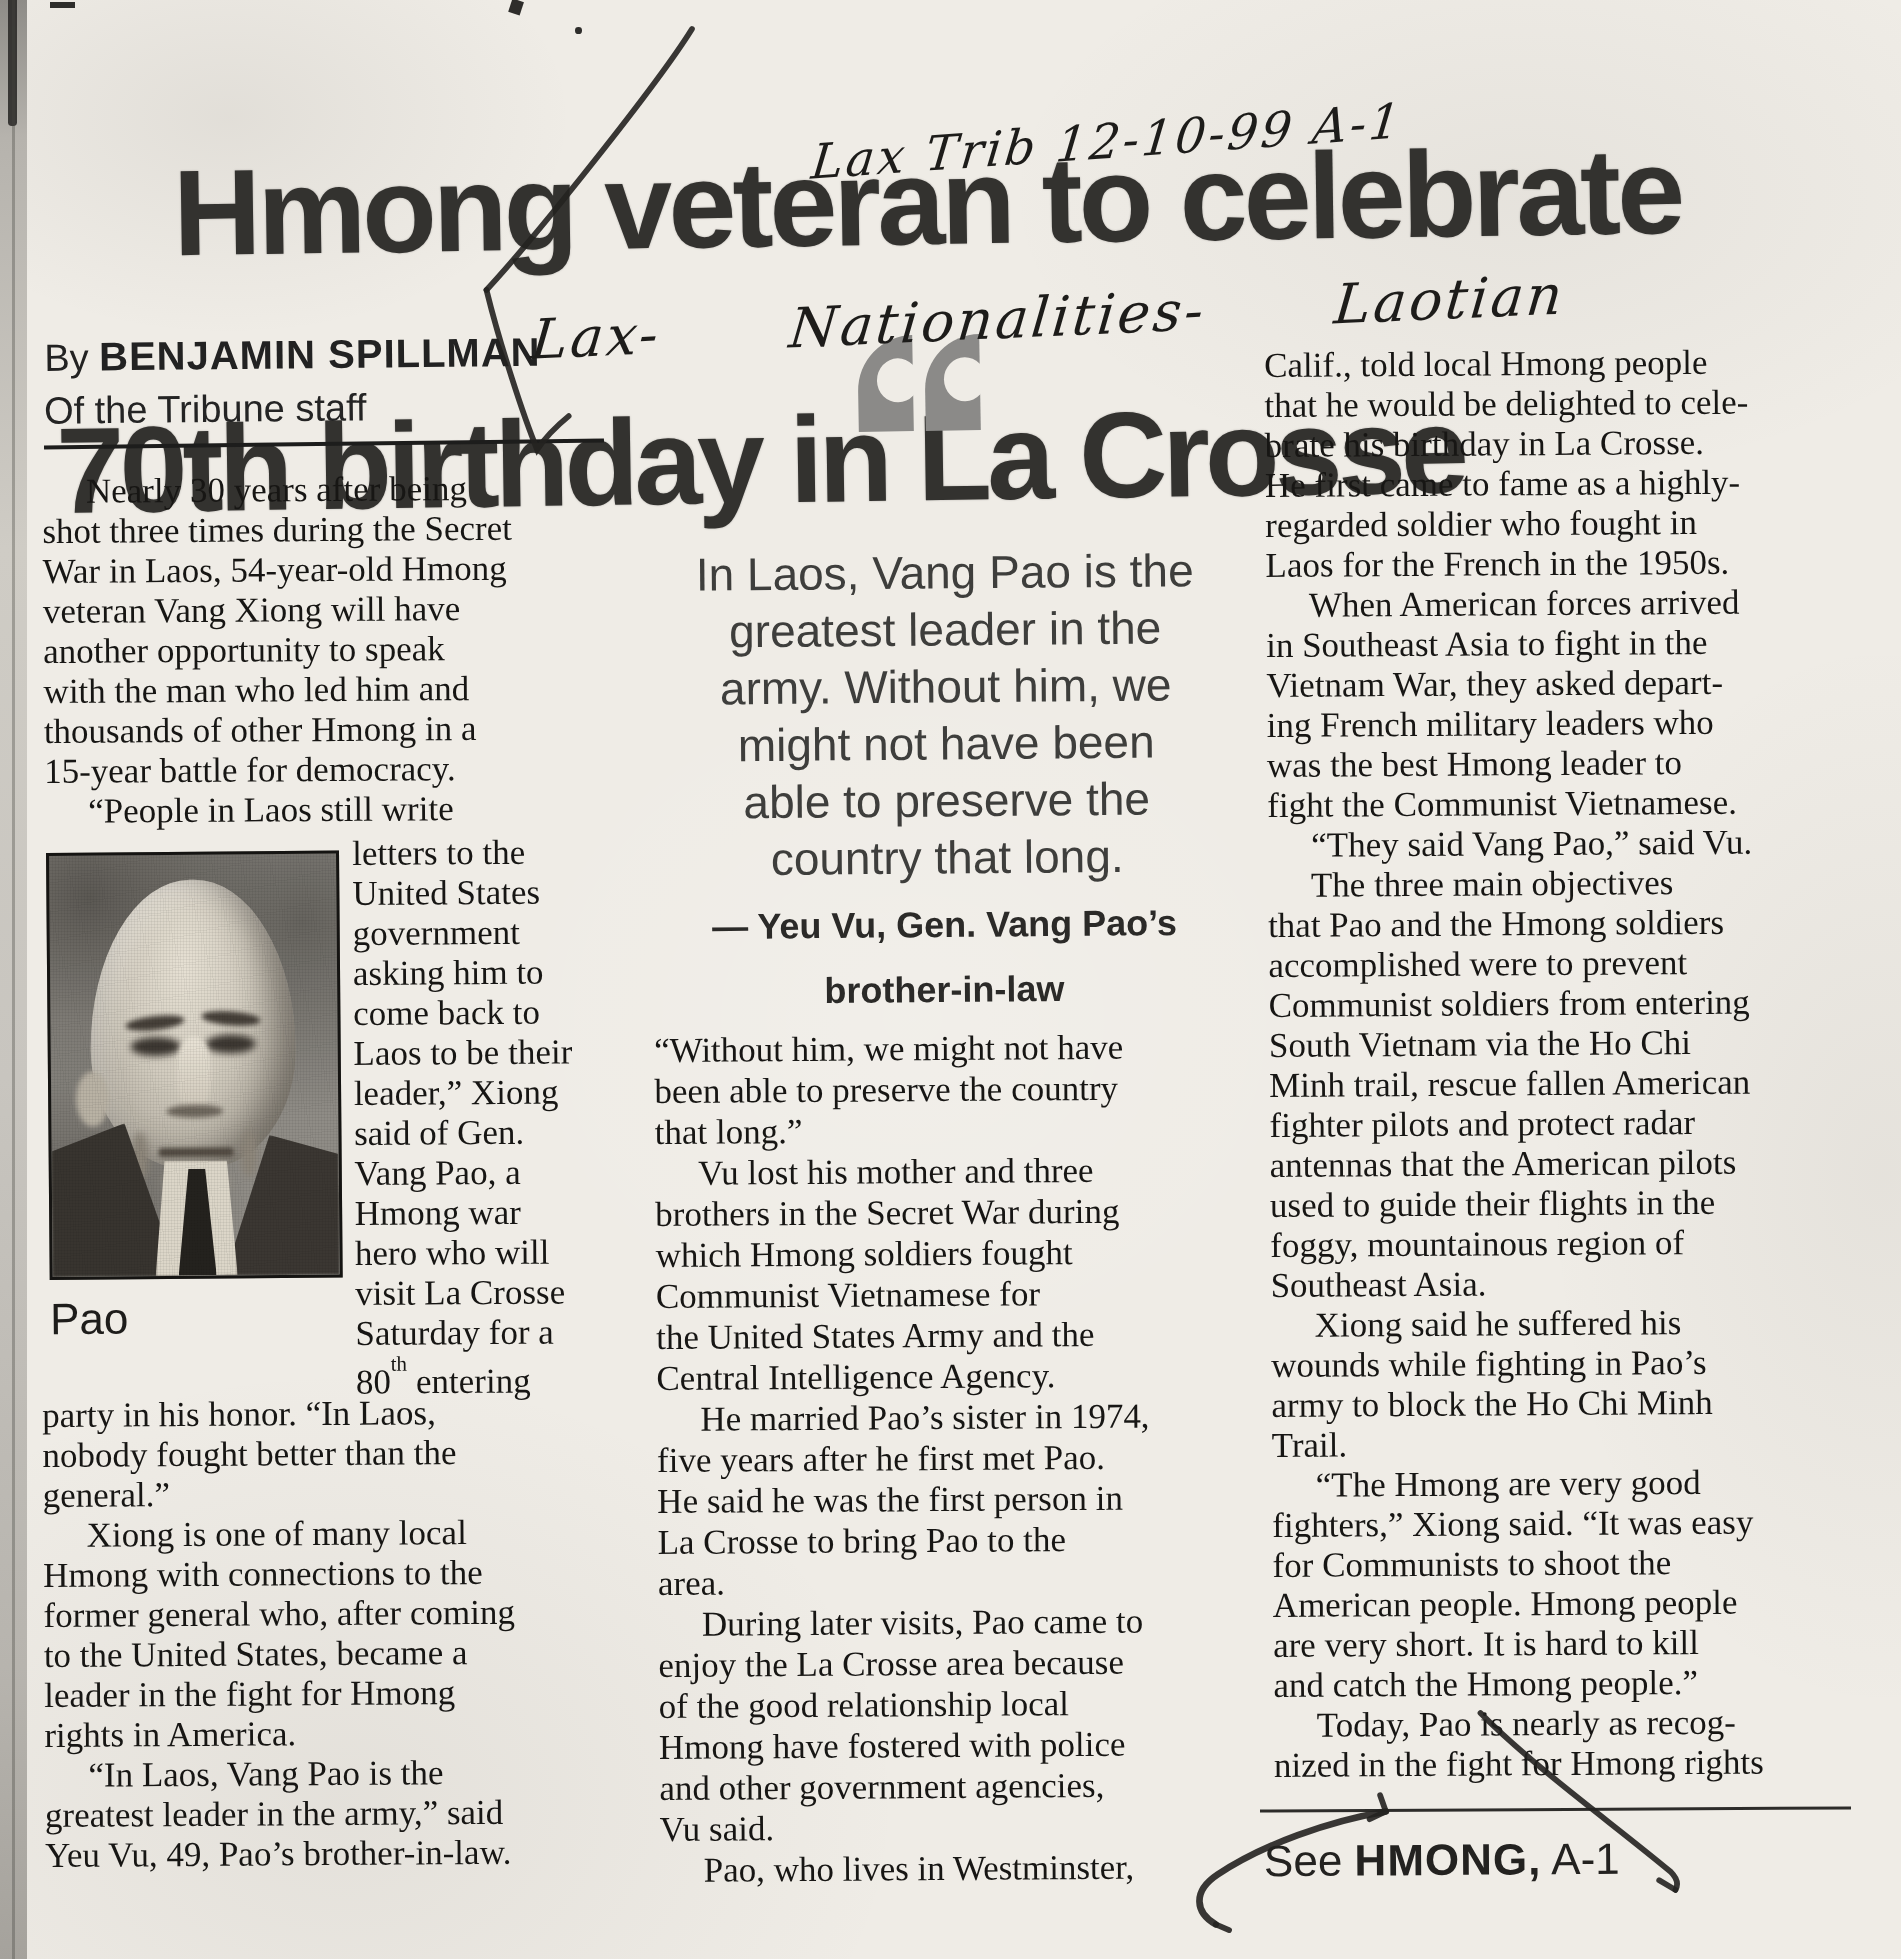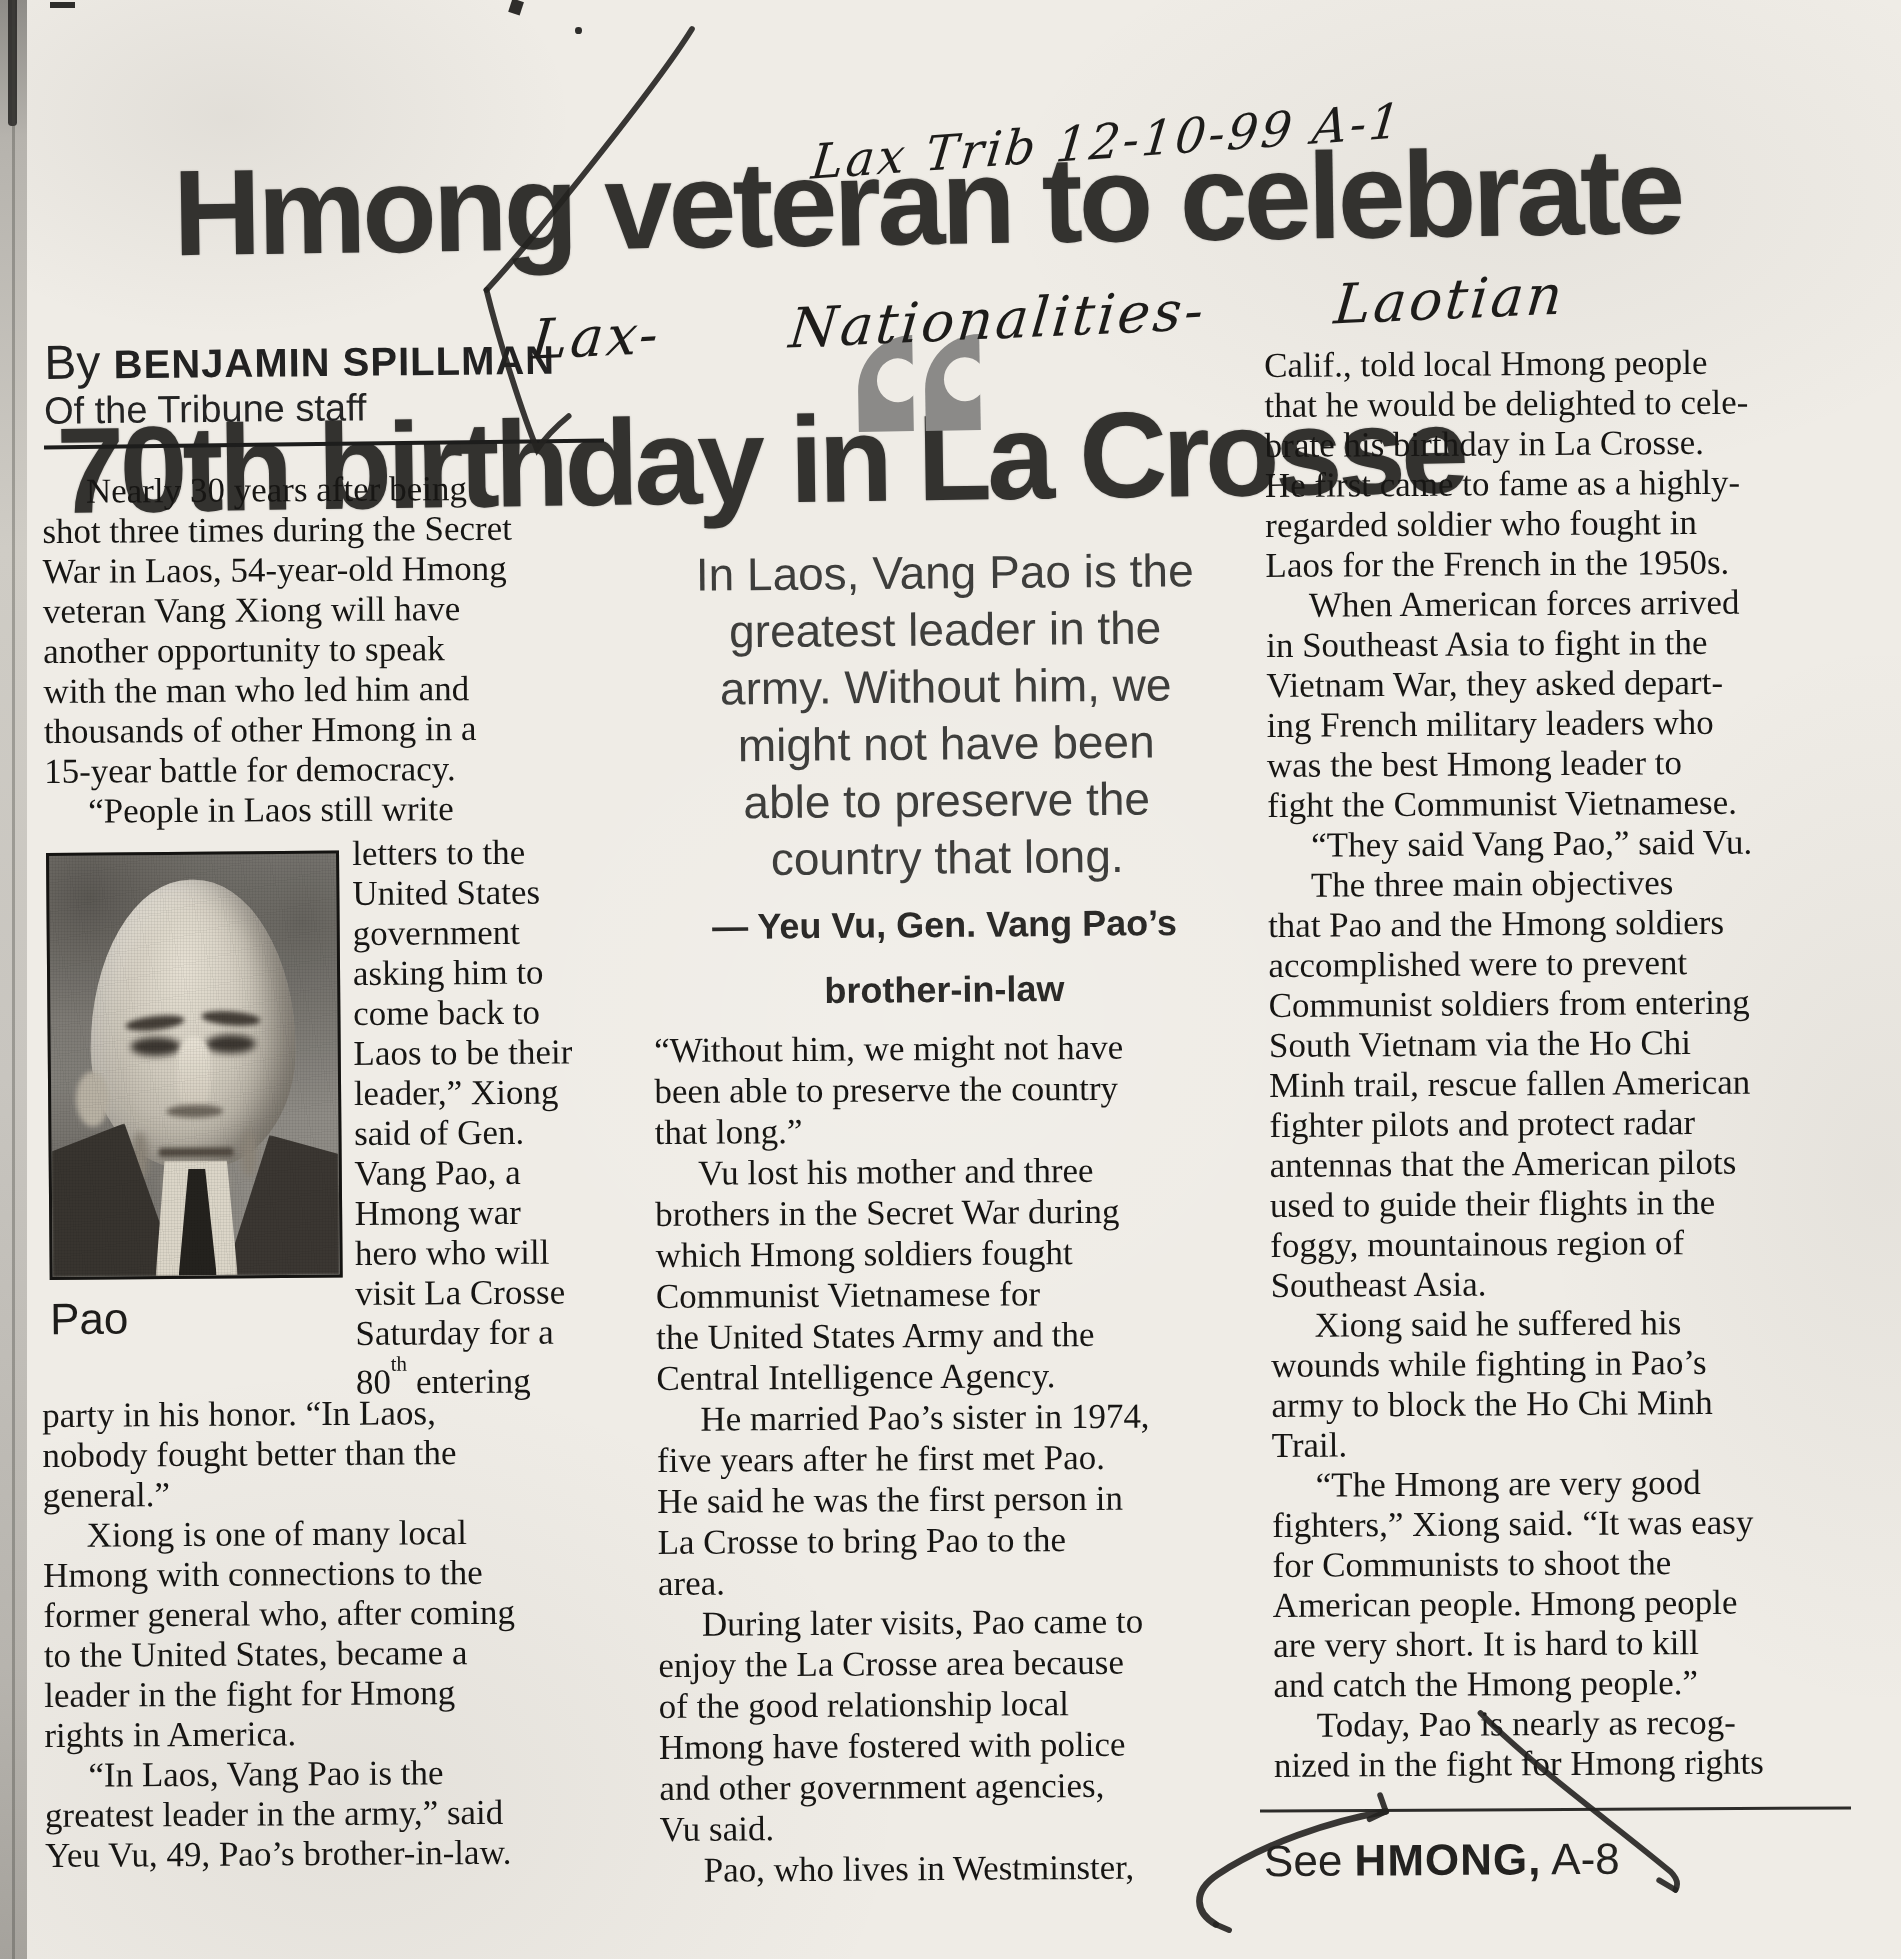--- a/index.html
+++ b/index.html
@@ -37,21 +37,21 @@
   .headline .hl2 { letter-spacing:-4.8px; display:block; }
 
   .handnote {
     position:absolute; z-index:12; color:#1d1c1a; white-space:pre;
     font-family:"DejaVu Serif", serif; font-style:italic;
   }
   .note-date { left:811px; top:113px; font-size:48px; letter-spacing:2.9px; transform:rotate(-4deg) skewX(-10deg); }
   .note-subject { left:531px; top:285px; font-size:55px; letter-spacing:2.9px; word-spacing:44px; transform:rotate(-2.5deg) skewX(-8deg); }
 
   .byline { position:absolute; left:44px; top:335px; z-index:10; font-family:"Liberation Sans", sans-serif; color:#222; transform:rotate(-0.6deg); transform-origin:0 0; }
-  .byline .by { font-size:48px; }
+  .byline .by { font-size:38px; }
   .byline .author { font-size:40px; font-weight:bold; letter-spacing:1px; }
   .affiliation { position:absolute; left:44px; top:388px; z-index:10; font-family:"Liberation Sans", sans-serif; font-size:38px; color:#242424; transform:rotate(-0.6deg); }
   .byline-rule { position:absolute; left:44px; top:442px; width:560px; height:3.8px; background:#1d1d1c; z-index:10; transform:rotate(-0.7deg); }
 
   .col, .wrapcol {
     position:absolute; z-index:10;
     font-size:35px; line-height:40px; color:#171614;
     transform:rotate(-0.4deg); transform-origin:0 0;
   }
   .tline { white-space:pre; }
@@ -280,21 +280,21 @@
       <div class="tline">fighters,” Xiong said. “It was easy</div>
       <div class="tline">for Communists to shoot the</div>
       <div class="tline">American people. Hmong people</div>
       <div class="tline">are very short. It is hard to kill</div>
       <div class="tline">and catch the Hmong people.”</div>
       <div class="tline">     Today, Pao is nearly as recog-</div>
       <div class="tline">nized in the fight for Hmong rights</div>
     </div>
 
   <div class="see-rule"></div>
-  <div class="see-line"><span>See </span><span class="ref">HMONG,</span><span> A-8</span></div>
+  <div class="see-line"><span>See </span><span class="ref">HMONG,</span><span> A-1</span></div>
 
   <svg class="pen" width="1901" height="1960" viewBox="0 0 1989 2050">
     <path d="M724,30 C688,88 560,248 509,303" fill="none" stroke="#232220" stroke-width="6" stroke-linecap="round" opacity="0.9"></path>
     <path d="M509,303 C523,360 548,436 562,470 C572,455 584,444 595,435" fill="none" stroke="#232220" stroke-width="6" stroke-linecap="round" opacity="0.9"></path>
     <path d="M1549,1792 C1602,1846 1688,1908 1748,1958 C1754,1964 1757,1970 1753,1977" fill="none" stroke="#232220" stroke-width="6" stroke-linecap="round" opacity="0.9"></path>
     <path d="M1753,1977 L1736,1967" fill="none" stroke="#232220" stroke-width="6" stroke-linecap="round" opacity="0.9"></path>
     <path d="M1272,2013 C1251,2001 1247,1979 1274,1961 C1322,1929 1391,1905 1450,1895" fill="none" stroke="#232220" stroke-width="7" stroke-linecap="round" opacity="0.9"></path>
     <path d="M1450,1895 L1433,1903 M1450,1895 L1444,1878" fill="none" stroke="#232220" stroke-width="6" stroke-linecap="round" opacity="0.9"></path>
     <path d="M1272,2013 L1286,2019" fill="none" stroke="#232220" stroke-width="6" stroke-linecap="round" opacity="0.9"></path>
   </svg>

